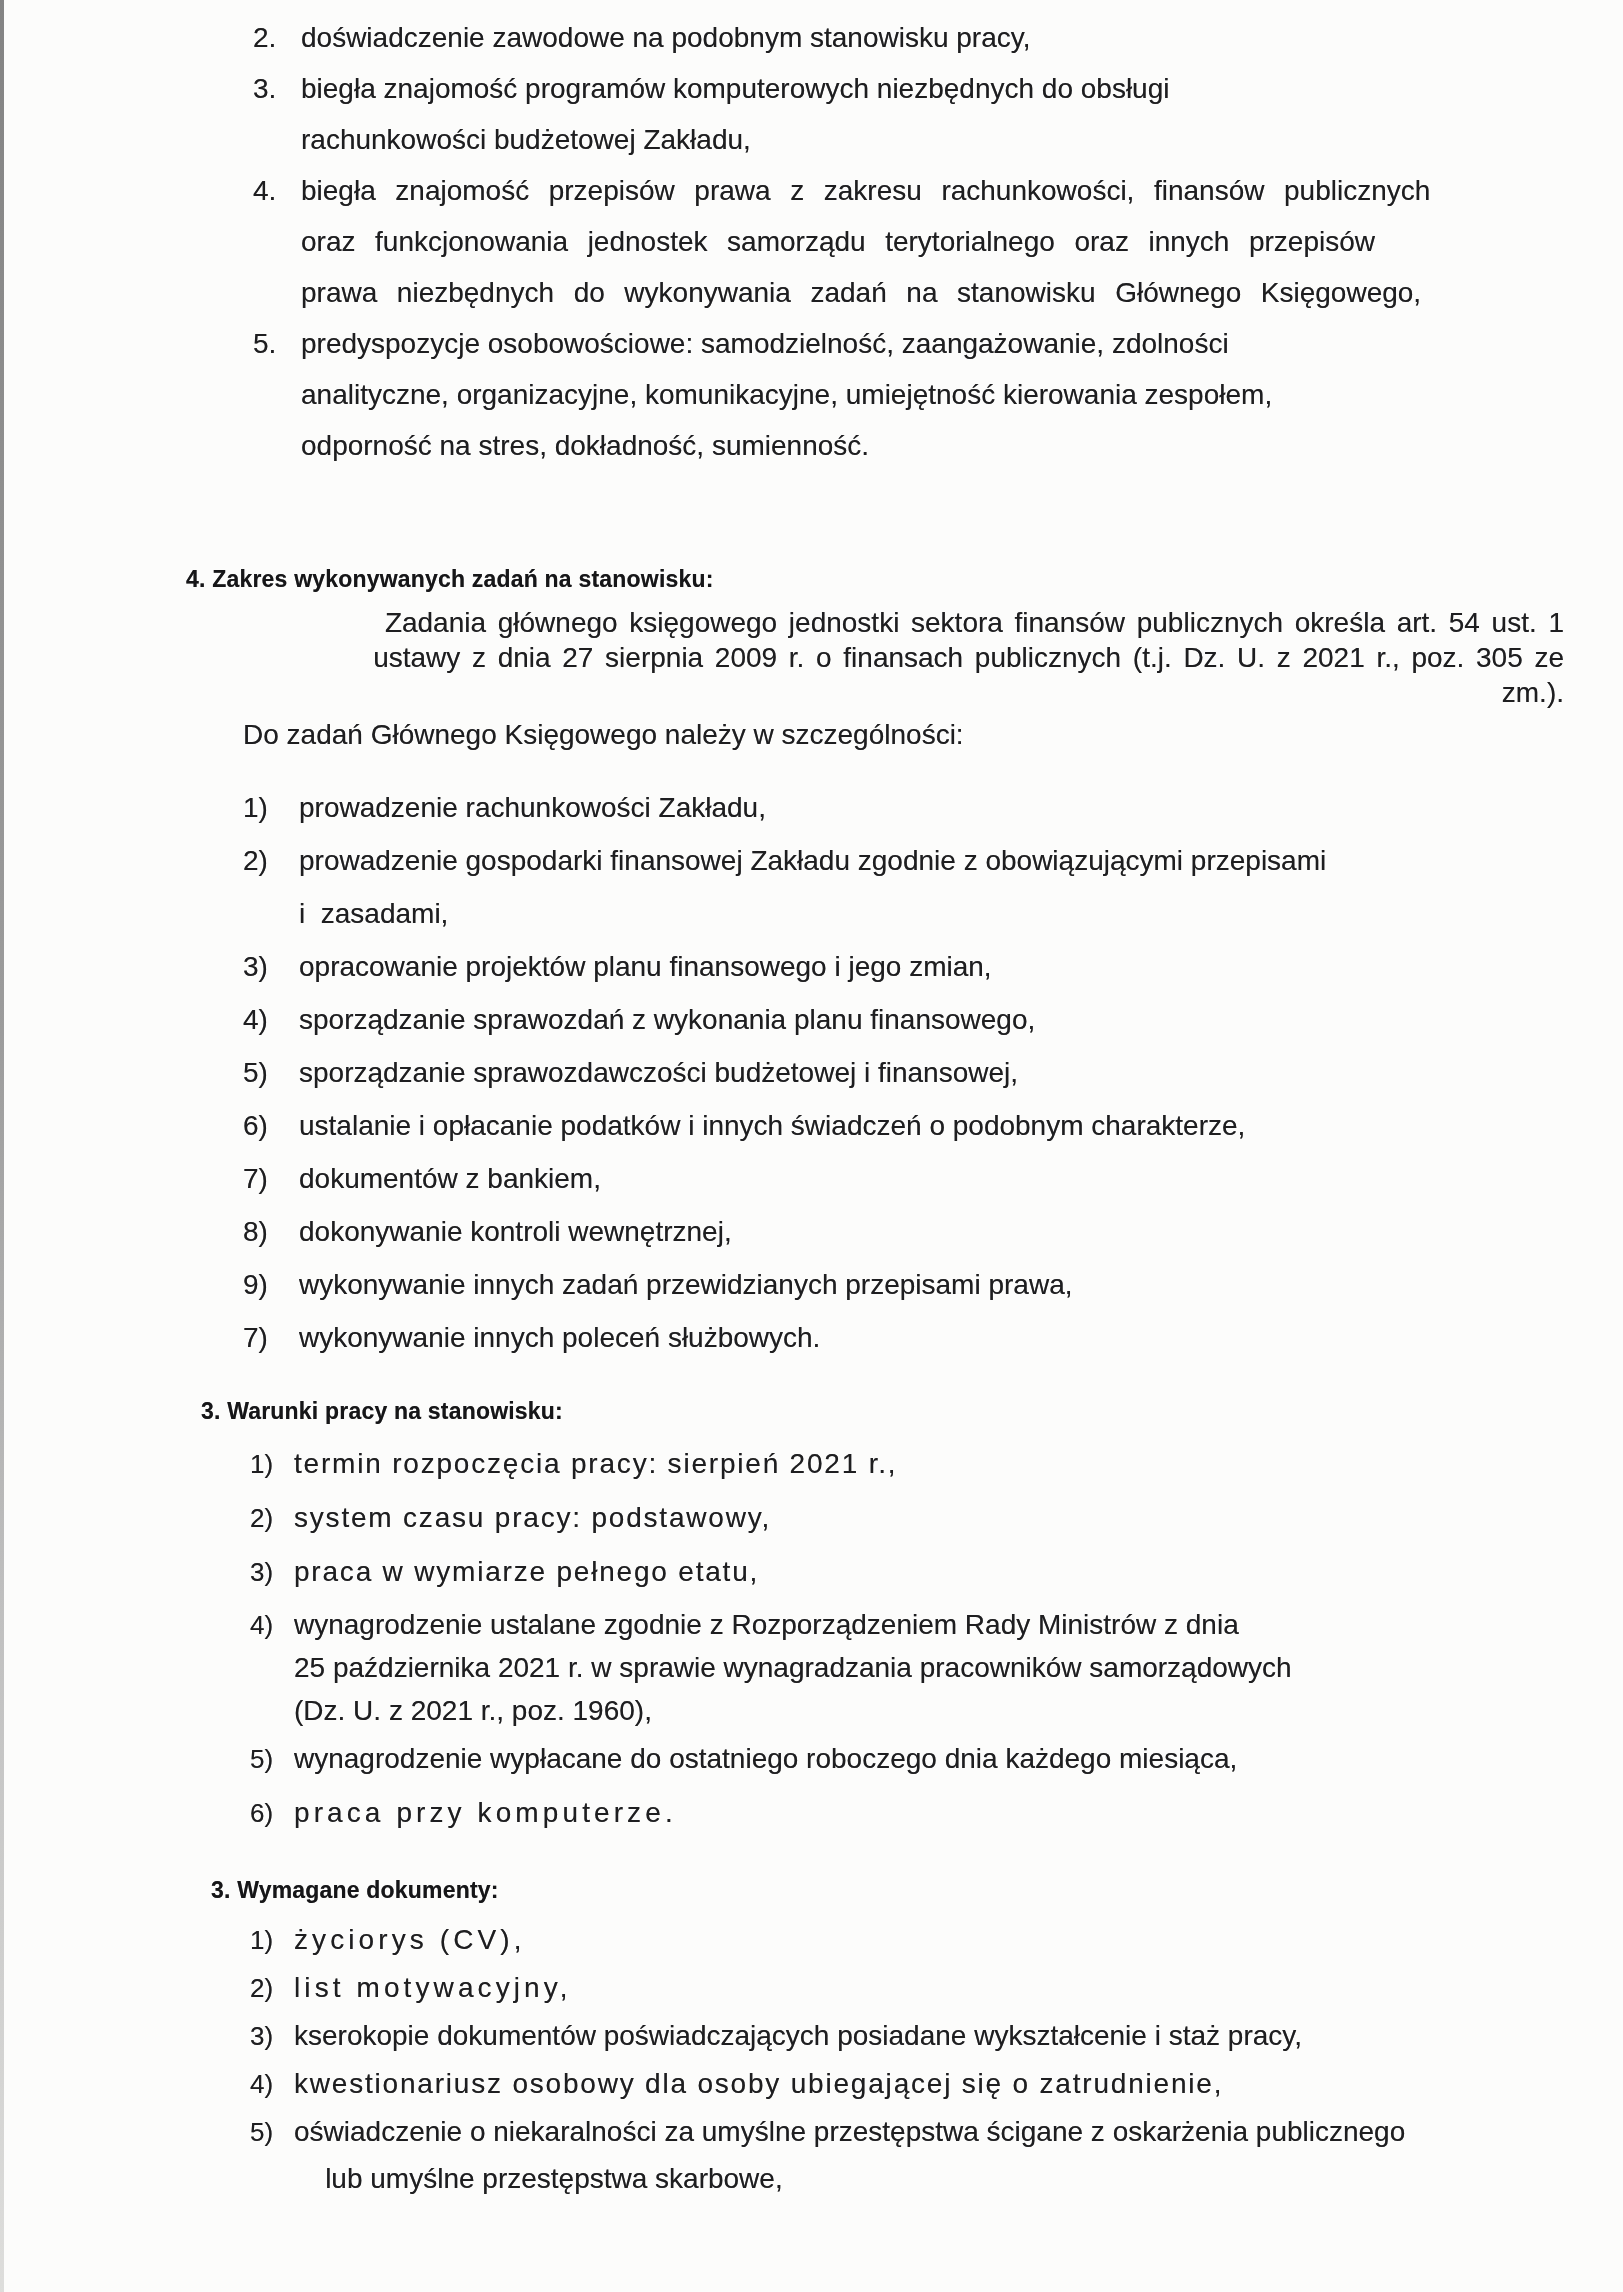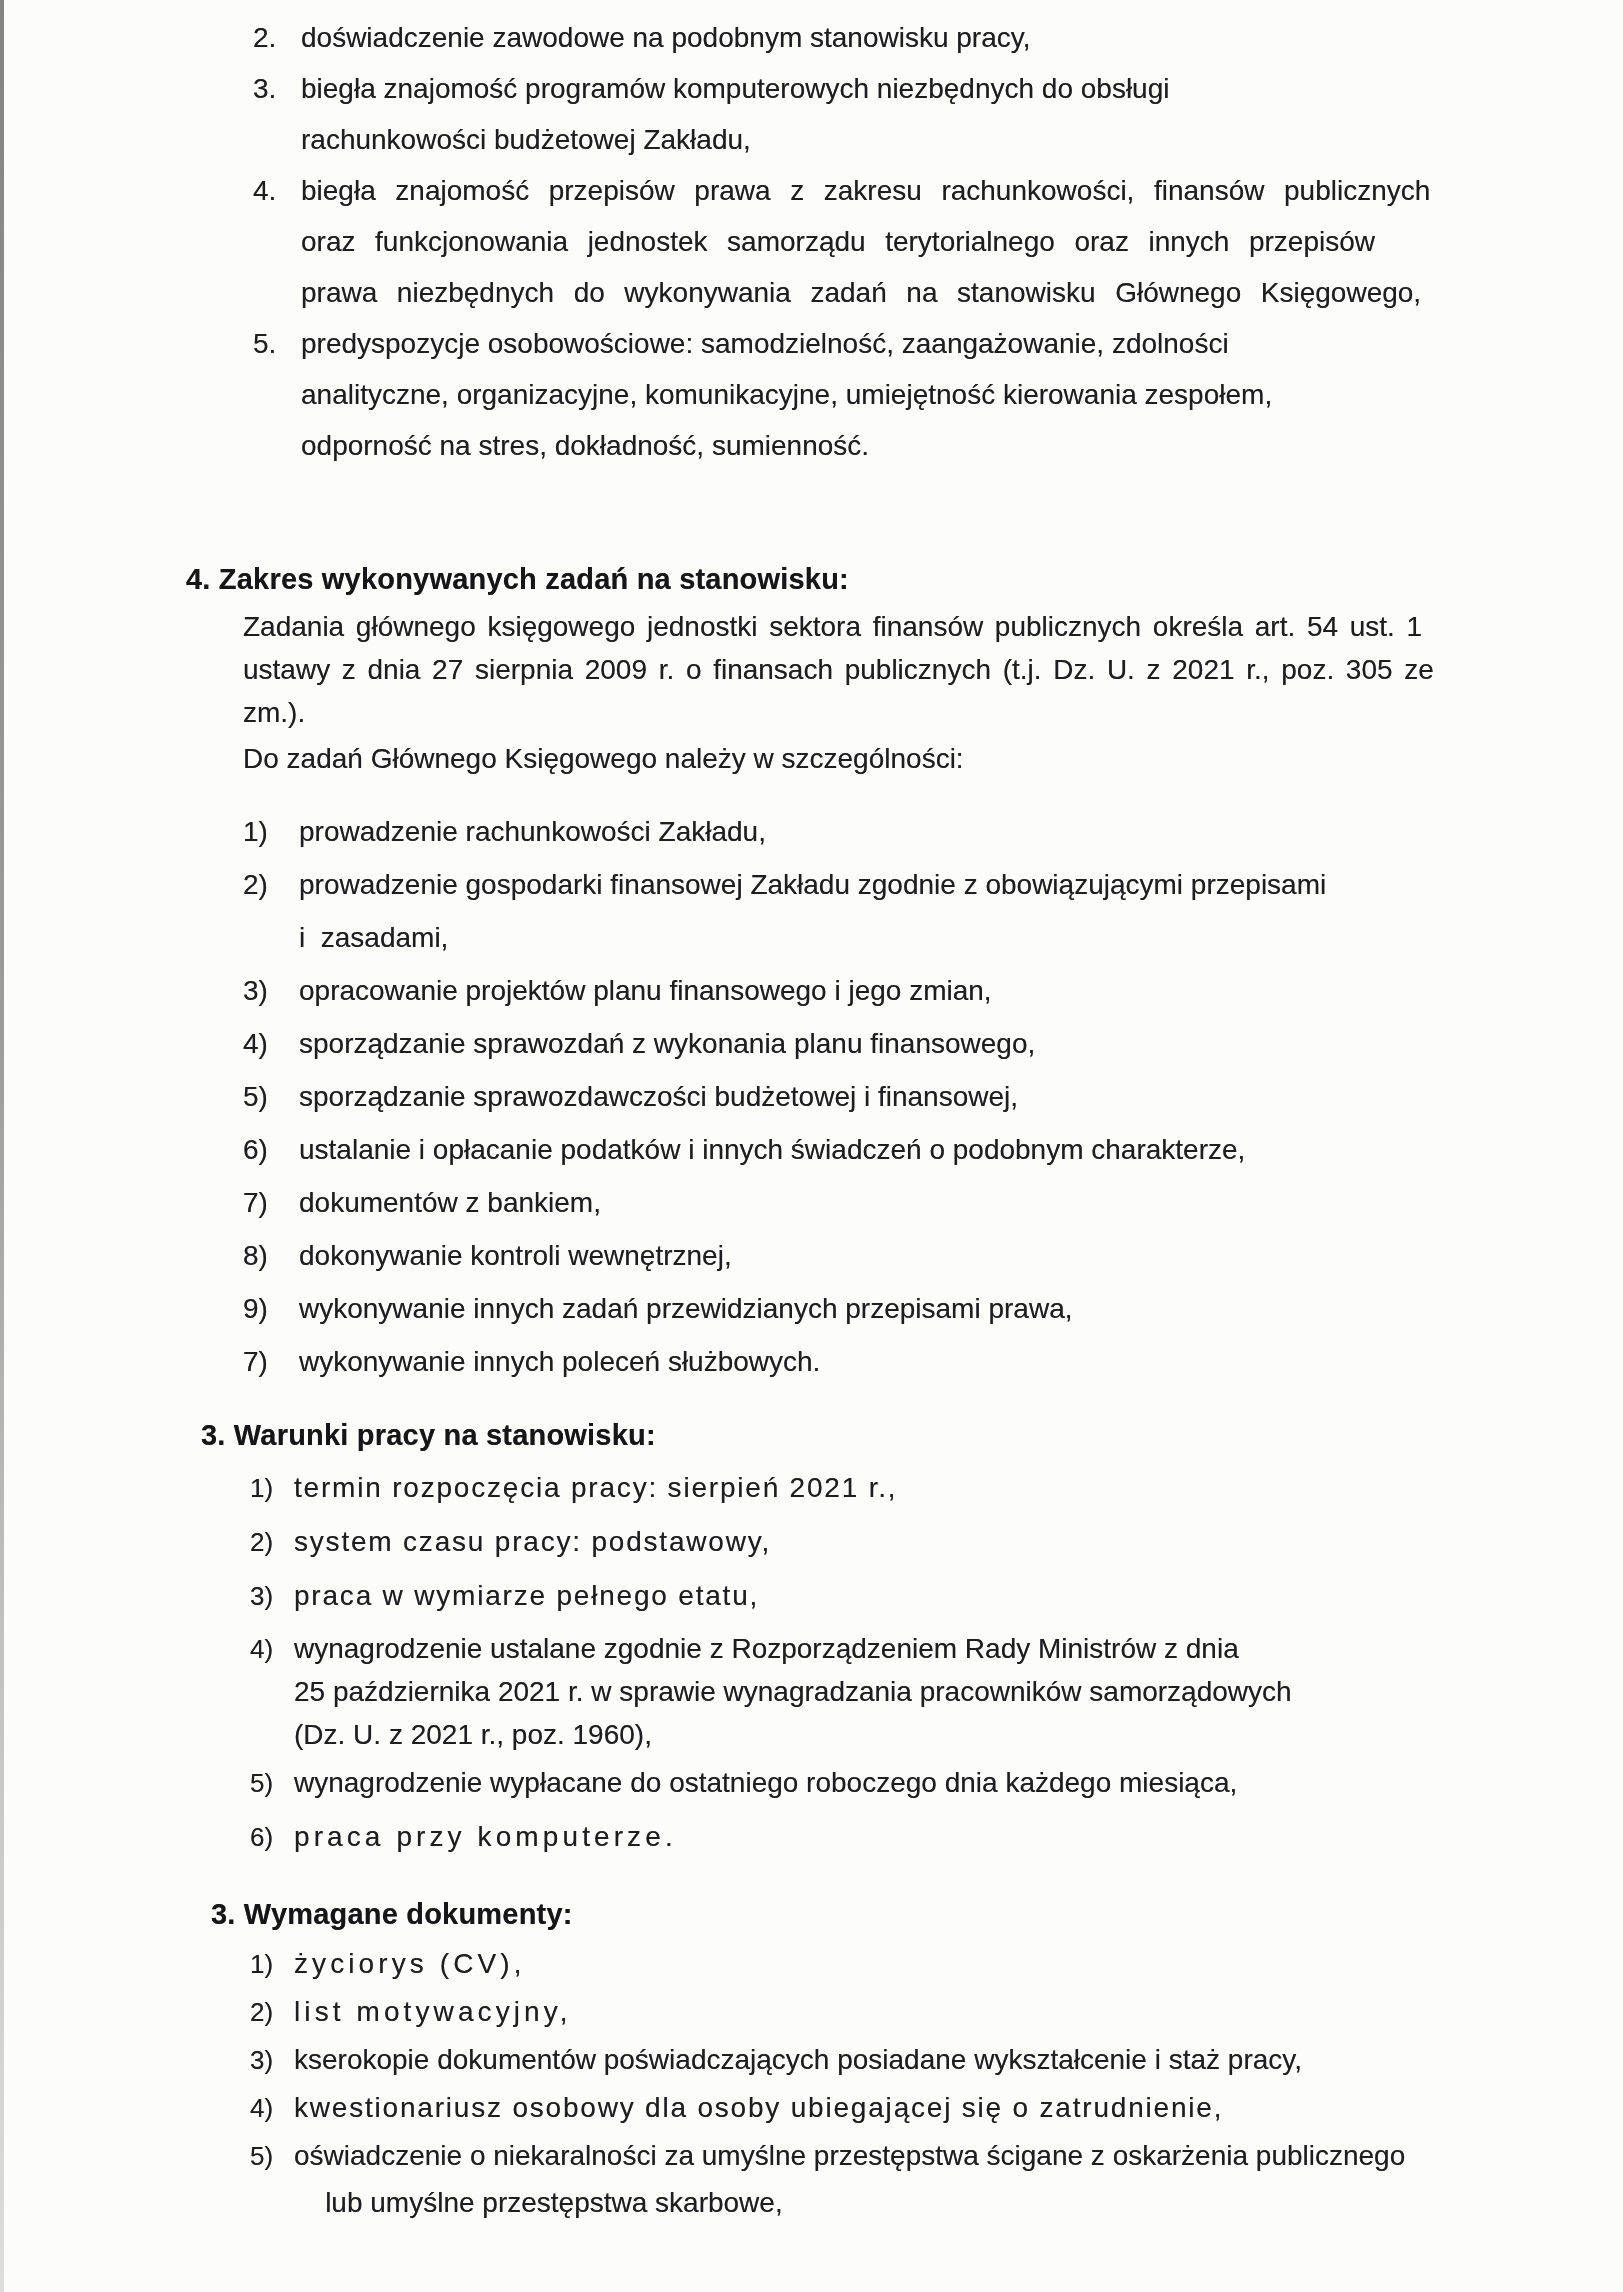--- a/index.html
+++ b/index.html
@@ -44,33 +44,34 @@
   
   .ws1 { word-spacing: 11.8px; }
   
   .ws05 { word-spacing: 3.9px; }
   
   .ls1 { letter-spacing: 1.8px; }
   .ls2 { letter-spacing: 4.1px; }
 
   .heading {
     font-weight: 700;
-    font-size: 29px;
+    font-size: 23px;
     color: #161618;
     line-height: 51px;
     letter-spacing: 0.2px;
   }
   .h4 { margin: 83px 0 0 186px; }
   .h5 { margin: 21.6px 0 0 201px; }
   .h6 { margin: 25.5px 0 0 211px; }
 
   .intro {
     margin: 0 59px 0 243px;
-    line-height: 43px;
+    line-height: 35px;
     white-space: pre-wrap;
+    text-align: right;
   }
   .tasks-intro {
     margin: 0 59px 0 243px;
     line-height: 49px;
   }
 
   .tasks-list {
     margin-top: 22.5px;
     padding: 0 59px 0 243px;
     line-height: 53px;

